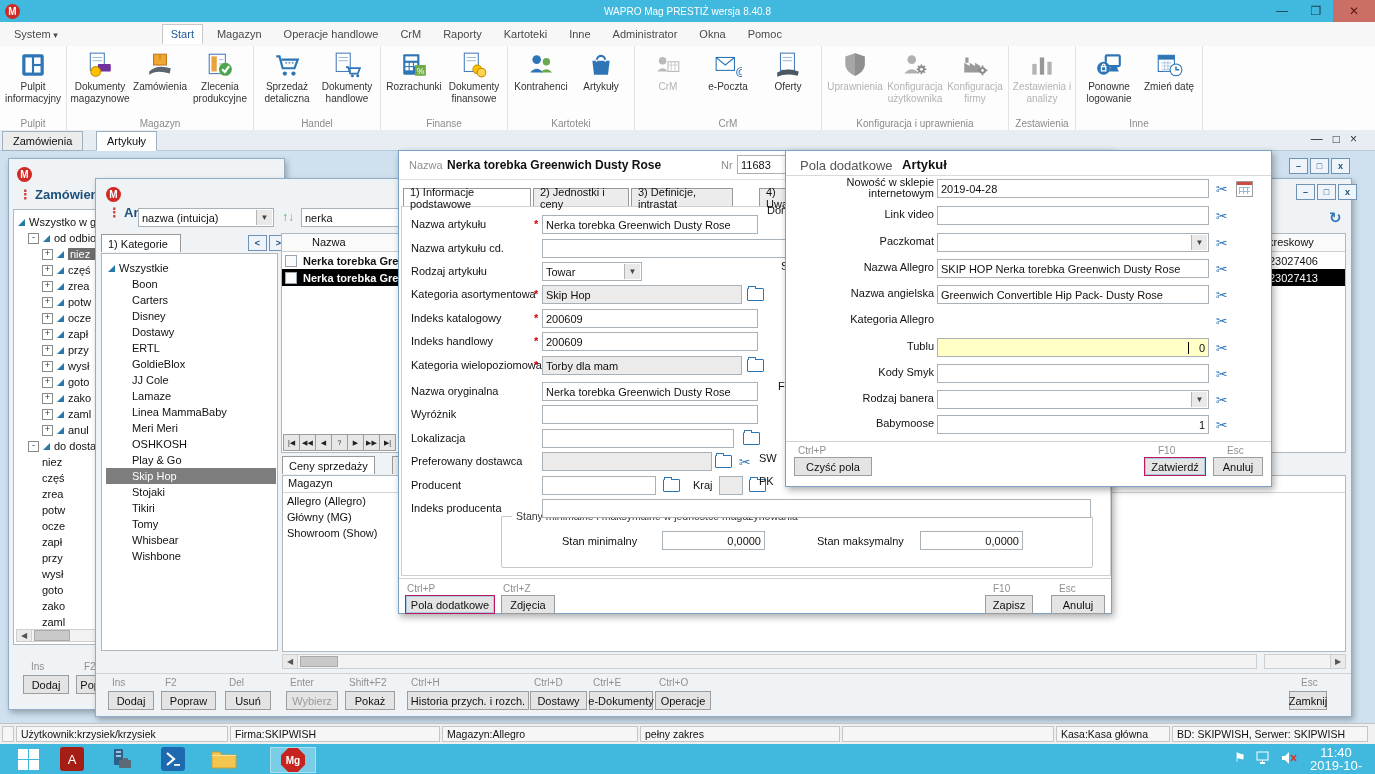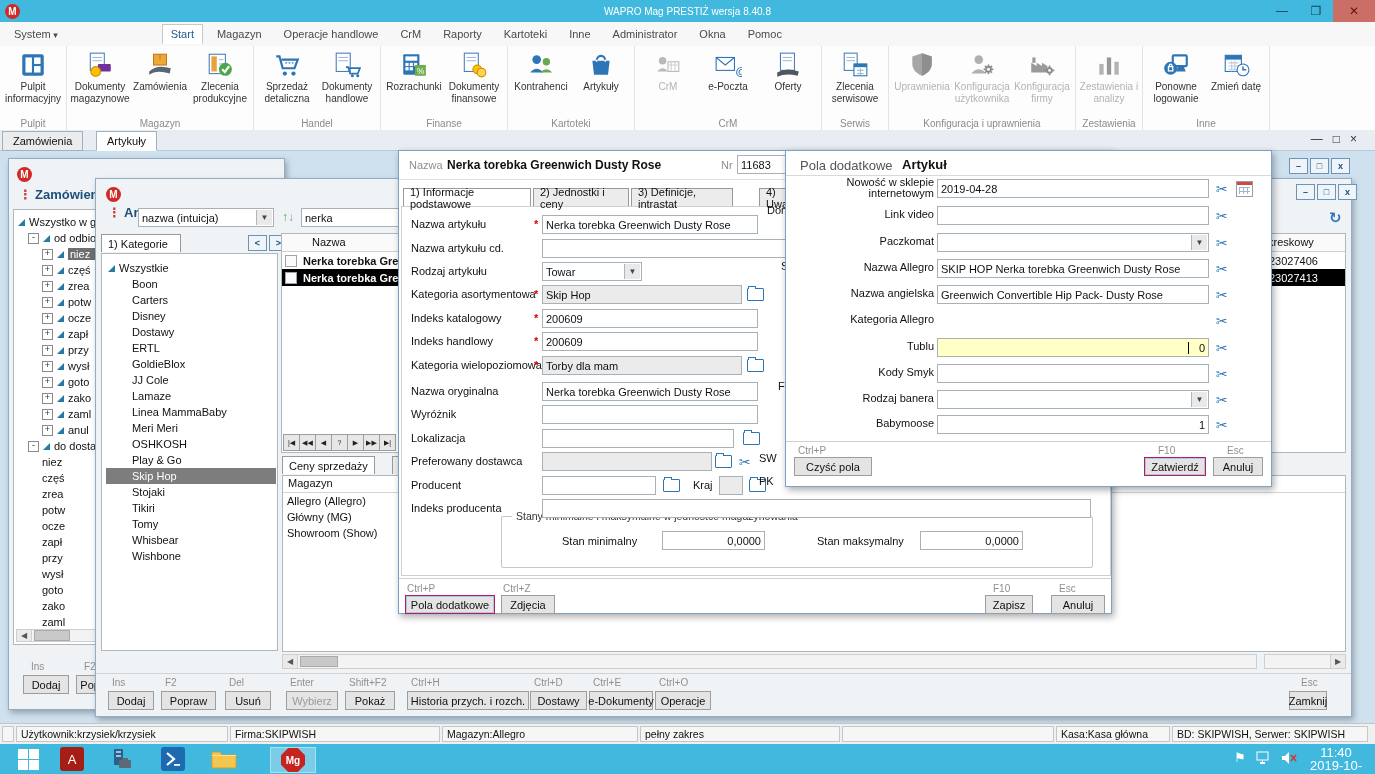--- a/index.html
+++ b/index.html
@@ -281,36 +281,20 @@
                 <line x1="8" y1="9" x2="17" y2="9" stroke="#9fbcd8"></line>
                 <path d="M3 20 q8 -5 20 -1 l-1 4 q-11 -3 -19 1 z" fill="#4d575f"></path>
               </svg></span>
             <div class="rlbl">Oferty</div>
           </div>
         </div>
         <div class="rcap">CrM</div>
       </div>
       <div class="rgroup">
         <div class="rrow">
-          <div class="rbtn">
-            <span class="ric"><svg viewBox="0 0 26 26">
-                <rect x="3" y="2" width="12" height="16" fill="#fff" stroke="#4a7ebb"></rect>
-                <line x1="5" y1="6" x2="13" y2="6" stroke="#9fbcd8"></line>
-                <line x1="5" y1="9" x2="13" y2="9" stroke="#9fbcd8"></line>
-                <rect x="12" y="12" width="12" height="11" fill="#fff" stroke="#2e75b6"></rect>
-                <rect x="12" y="12" width="12" height="3" fill="#2e75b6"></rect>
-                <path d="M15 18 h6 M15 21 h6 M18 16 v6" stroke="#9fbcd8"></path>
-              </svg></span>
-            <div class="rlbl">Zlecenia serwisowe</div>
-          </div>
-        </div>
-        <div class="rcap">Serwis</div>
-      </div>
-      <div class="rgroup">
-        <div class="rrow">
           <div class="rbtn dis">
             <span class="ric"><svg viewBox="0 0 26 26">
                 <path d="M13 2 l9 3 v7 c0 5 -4 9 -9 11 c-5 -2 -9 -6 -9 -11 v-7 z" fill="#a6a6a6"></path>
                 <path d="M13 2 l9 3 v7 c0 5 -4 9 -9 11 z" fill="#8f8f8f"></path>
               </svg></span>
             <div class="rlbl">Uprawnienia</div>
           </div>
           <div class="rbtn dis">
             <span class="ric"><svg viewBox="0 0 26 26">
                 <circle cx="10" cy="8" r="4" fill="#b0b0b0"></circle>

